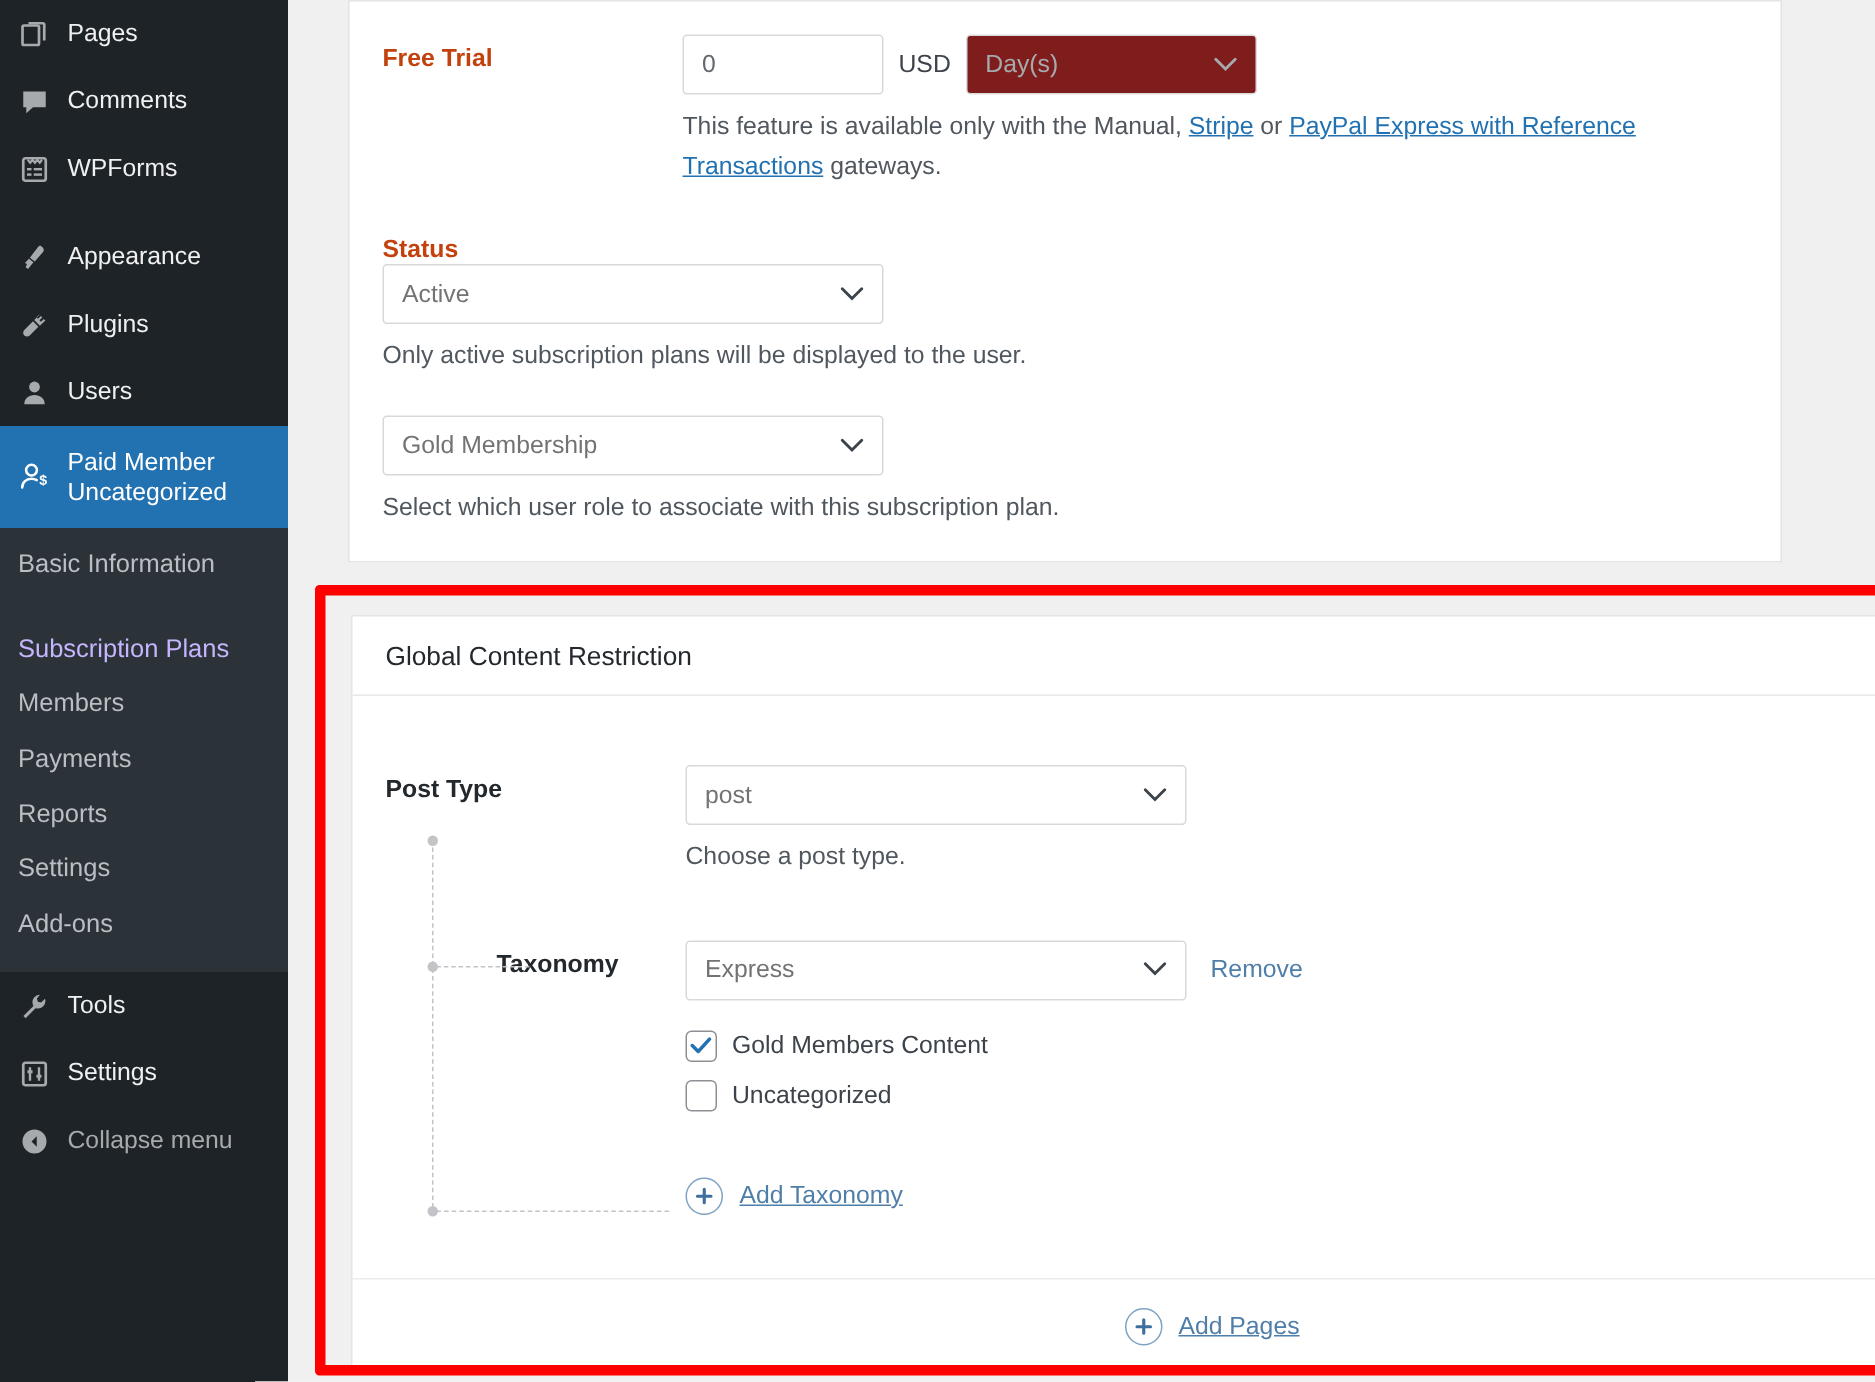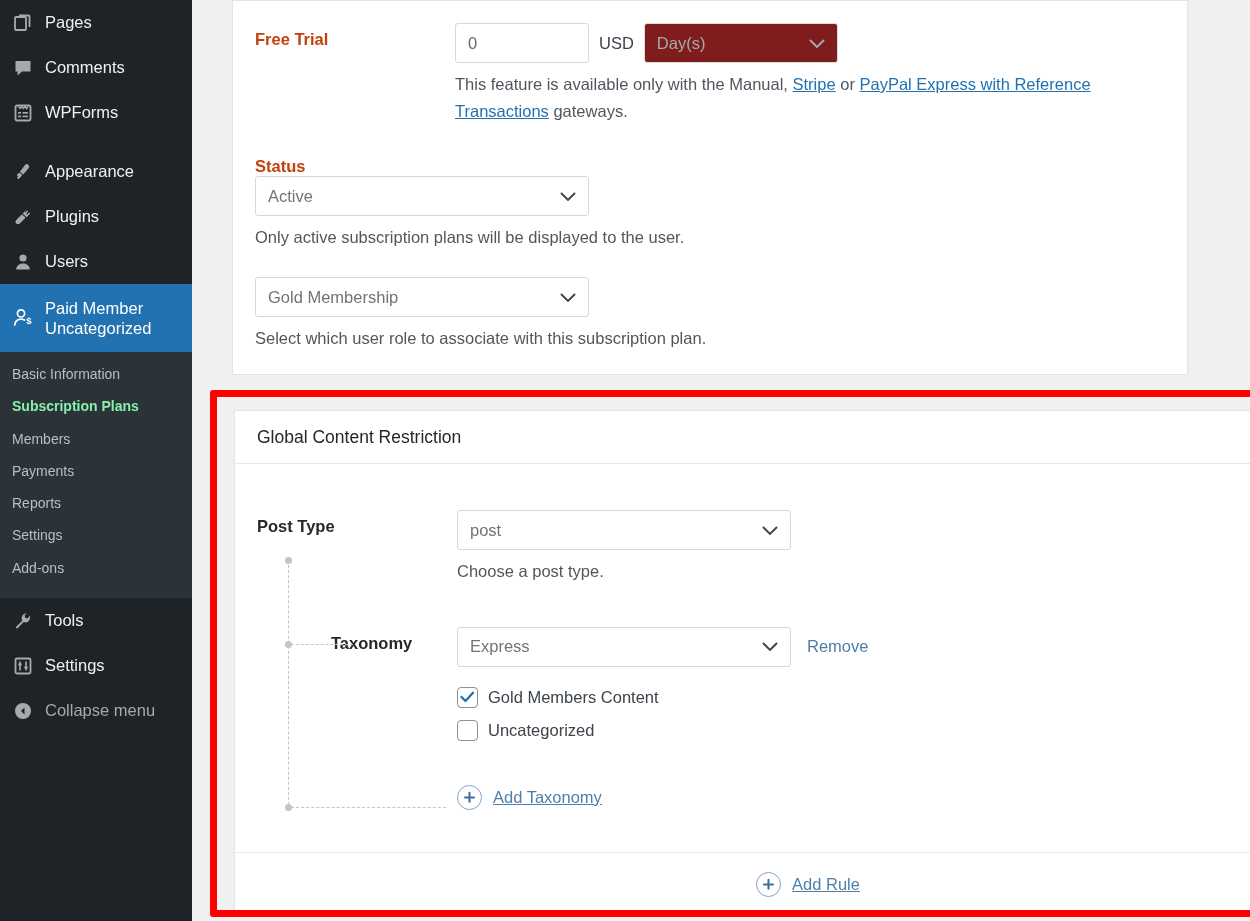--- a/index.html
+++ b/index.html
@@ -37,23 +37,23 @@
     content: ""; position: absolute; right: -13px; top: 50%;
     transform: translateY(-50%);
     border-top: 14px solid transparent;
     border-bottom: 14px solid transparent;
     border-right: 13px solid #f0f0f1;
   }
 
   .submenu { background: #2c3338; padding: 6px 0 14px 0; }
   .submenu .sub-item {
     display: block; padding: 6px 12px 6px 12px;
-    font-size: 14px; color: #b9bfc4; line-height: 1.45;
-  }
-  .submenu .sub-item.current { color: #86efac; font-weight: bold; }
+    font-size: 17px; color: #b9bfc4; line-height: 1.45;
+  }
+  .submenu .sub-item.current { color: #c4b5fd; font-weight: normal; margin-top: 20px; }
 
   
   .main {
     flex: 1; height: 921px; position: relative;
     background: #f0f0f1; padding: 0 0 0 0;
     overflow: hidden;
   }
 
   .card {
     background: #fff; border: 1px solid #e2e4e7;
@@ -422,21 +422,21 @@
 
         </div>
 
         <div class="panel-foot">
           <a class="addlink" href="#">
             <span class="plus-circ">
               <svg width="13" height="13" viewBox="0 0 13 13">
                   <path d="M6.5 1.8v9M2 6.5h9" stroke="#3f6f9e" stroke-width="2.1" stroke-linecap="round"></path>
                 </svg>
             </span>
-            <span>Add Rule</span>
+            <span>Add Pages</span>
           </a>
         </div>
       </div>
 
     </div>
 
     <div class="highlight"></div>
 
   </div>
 </div>

